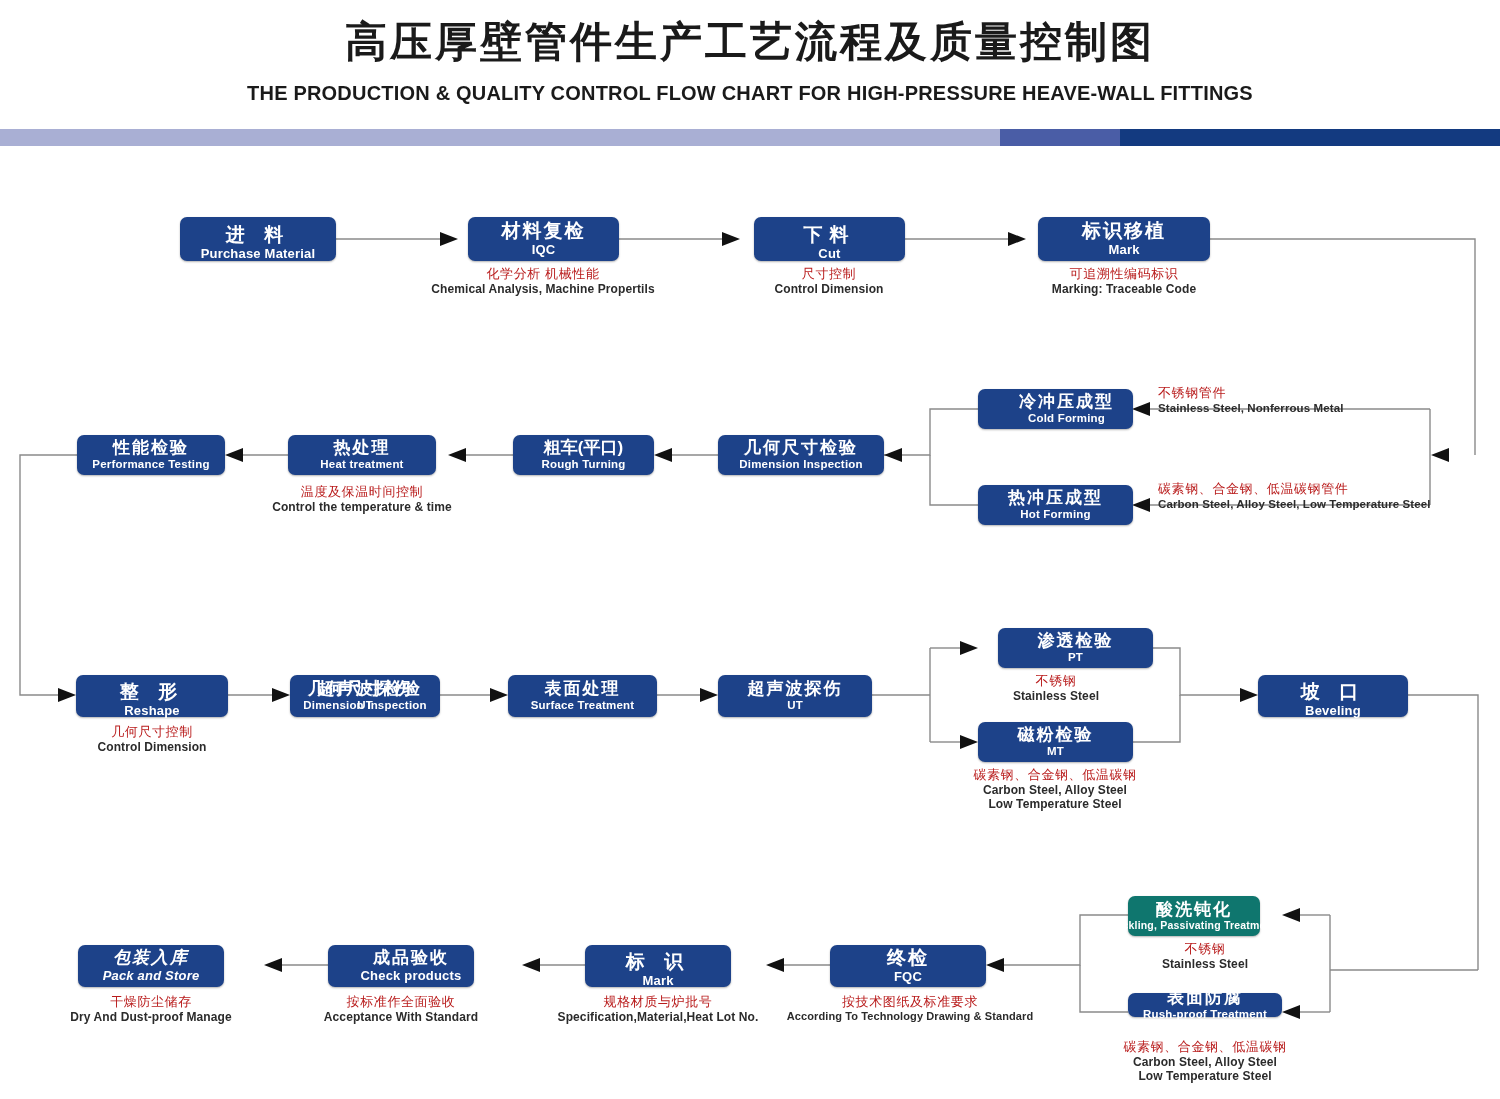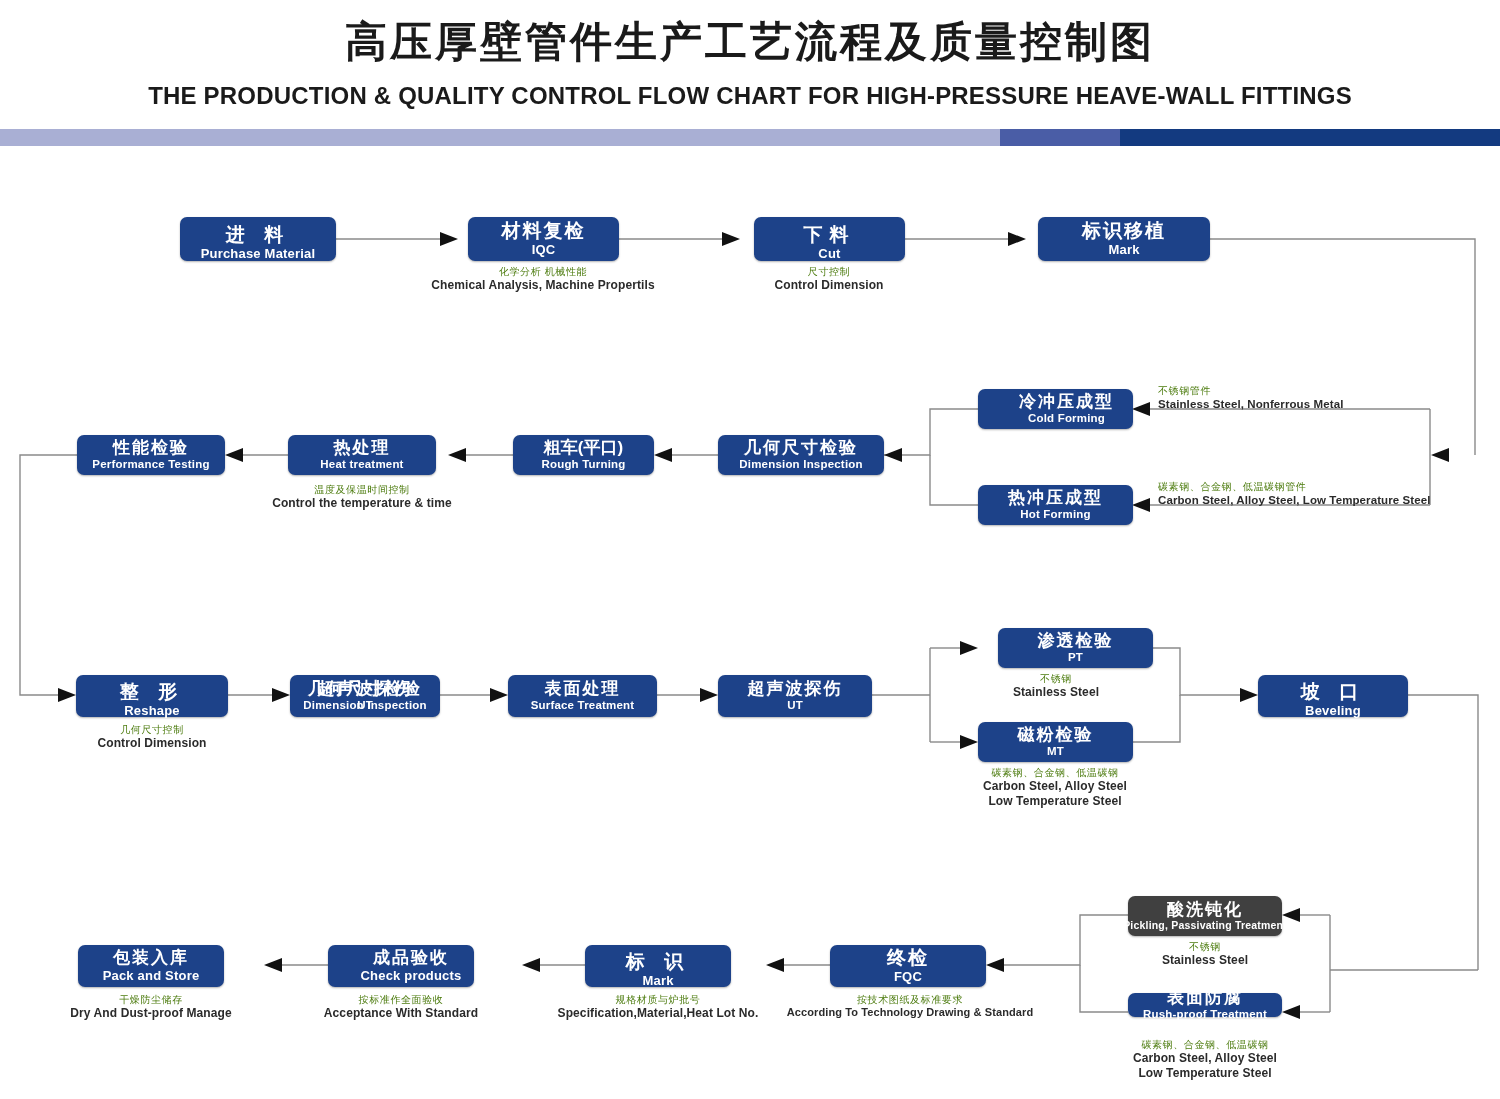--- a/index.html
+++ b/index.html
@@ -23,21 +23,21 @@
     text-align:center;
     font-size:42px;
     font-weight:bold;
     letter-spacing:3px;
     color:#1a1a1a;
     line-height:1.15;
   }
   #title-en{
     position:absolute;left:0;top:82px;width:1500px;
     text-align:center;
-    font-size:24px;
+    font-size:20px;
     font-weight:bold;
     letter-spacing:0.2px;
     color:#1a1a1a;
     white-space:nowrap;
   }
   #rule{position:absolute;left:0;top:129px;width:1500px;height:17px;}
   #rule .seg{position:absolute;top:0;height:17px;}
   #rule .seg-a{left:0;width:1000px;}
   #rule .seg-b{left:1000px;width:120px;}
   #rule .seg-c{left:1120px;width:380px;}
@@ -93,21 +93,21 @@
   }
 
   
   .caption{
     position:absolute;
     text-align:center;
     color:#3c3c3c;
     line-height:1.22;
     white-space:nowrap;
   }
-  .caption .c-cn{font-size:10px;display:block;letter-spacing:0.6px;color:#4d7c0f;}
+  .caption .c-cn{font-size:13px;display:block;letter-spacing:0.6px;color:#b91c1c;}
   .caption .c-en{font-size:12px;display:block;font-weight:bold;color:#2b2b2b;letter-spacing:0.1px;}
   .caption.left{text-align:left;}
 </style>
 </head>
 <body>
 
 <div id="page">
 
   <div id="header">
     <div id="title-cn">高压厚壁管件生产工艺流程及质量控制图</div>
@@ -217,20 +217,24 @@
   </div>
   <div class="caption" style="left:709px;top:266px;width:240px;">
     <span class="c-cn">尺寸控制</span>
     <span class="c-en">Control Dimension</span>
   </div>
 
   <div class="node" style="left: 1038px; top: 217px; width: 172px; height: 44px; background: rgb(29, 66, 137); color: rgb(255, 255, 255);">
     <span class="cn">标识移植</span>
     <span class="en">Mark</span>
   </div>
+  <div class="caption" style="left:984px;top:266px;width:280px;">
+    <span class="c-cn">可追溯性编码标识</span>
+    <span class="c-en">Marking: Traceable  Code</span>
+  </div>
 
   <div class="node" style="left: 978px; top: 389px; width: 155px; height: 40px; background: rgb(29, 66, 137); color: rgb(255, 255, 255); padding-left: 28px;">
     <span class="cn" style="font-size:17px;">冷冲压成型</span>
     <span class="en sm">Cold Forming</span>
   </div>
   <div class="caption left" style="left:1158px;top:385px;width:340px;">
     <span class="c-cn" style="text-align:left;">不锈钢管件</span>
     <span class="c-en" style="text-align:left;font-size:11.5px;">Stainless Steel, Nonferrous Metal</span>
   </div>
 
@@ -312,21 +316,21 @@
     <span class="c-cn">碳素钢、合金钢、低温碳钢</span>
     <span class="c-en">Carbon Steel, Alloy Steel</span>
     <span class="c-en">Low Temperature Steel</span>
   </div>
 
   <div class="node" style="left: 1258px; top: 675px; width: 150px; height: 42px; background: rgb(29, 66, 137); color: rgb(255, 255, 255);">
     <span class="cn wide">坡 口</span>
     <span class="en">Beveling</span>
   </div>
 
-  <div class="node" style="left: 1128px; top: 896px; width: 154px; height: 40px; background: #404040; color: rgb(255, 255, 255);">
+  <div class="node" style="left: 1128px; top: 896px; width: 132px; height: 40px; background: #0f766e; color: rgb(255, 255, 255);">
     <span class="cn" style="font-size:17px;">酸洗钝化</span>
     <span class="en" style="font-size:10.5px;">Pickling, Passivating  Treatment</span>
   </div>
   <div class="caption" style="left:1129px;top:941px;width:152px;">
     <span class="c-cn">不锈钢</span>
     <span class="c-en">Stainless Steel</span>
   </div>
 
   <div class="node" style="left: 1128px; top: 993px; width: 154px; height: 24px; background: rgb(29, 66, 137); color: rgb(255, 255, 255);">
     <span class="cn" style="font-size:17px;">表面防腐</span>
@@ -358,21 +362,21 @@
 
   <div class="node" style="left: 328px; top: 945px; width: 146px; height: 42px; background: rgb(29, 66, 137); color: rgb(255, 255, 255); padding-left: 26px;">
     <span class="cn" style="font-size:17px;">成品验收</span>
     <span class="en">Check products</span>
   </div>
   <div class="caption" style="left:281px;top:994px;width:240px;">
     <span class="c-cn">按标准作全面验收</span>
     <span class="c-en">Acceptance  With  Standard</span>
   </div>
 
-  <div class="node" style="left: 78px; top: 945px; width: 146px; height: 42px; background: rgb(29, 66, 137); color: rgb(255, 255, 255);">
+  <div class="node" style="left: 78px; top: 945px; width: 146px; height: 42px; background: rgb(29, 66, 137); color: rgb(255, 255, 255); font-style: italic;">
     <span class="cn" style="font-size:17px;">包装入库</span>
     <span class="en">Pack and Store</span>
   </div>
   <div class="caption" style="left:31px;top:994px;width:240px;">
     <span class="c-cn">干燥防尘储存</span>
     <span class="c-en">Dry  And Dust-proof  Manage</span>
   </div>
 
 </div>
 

